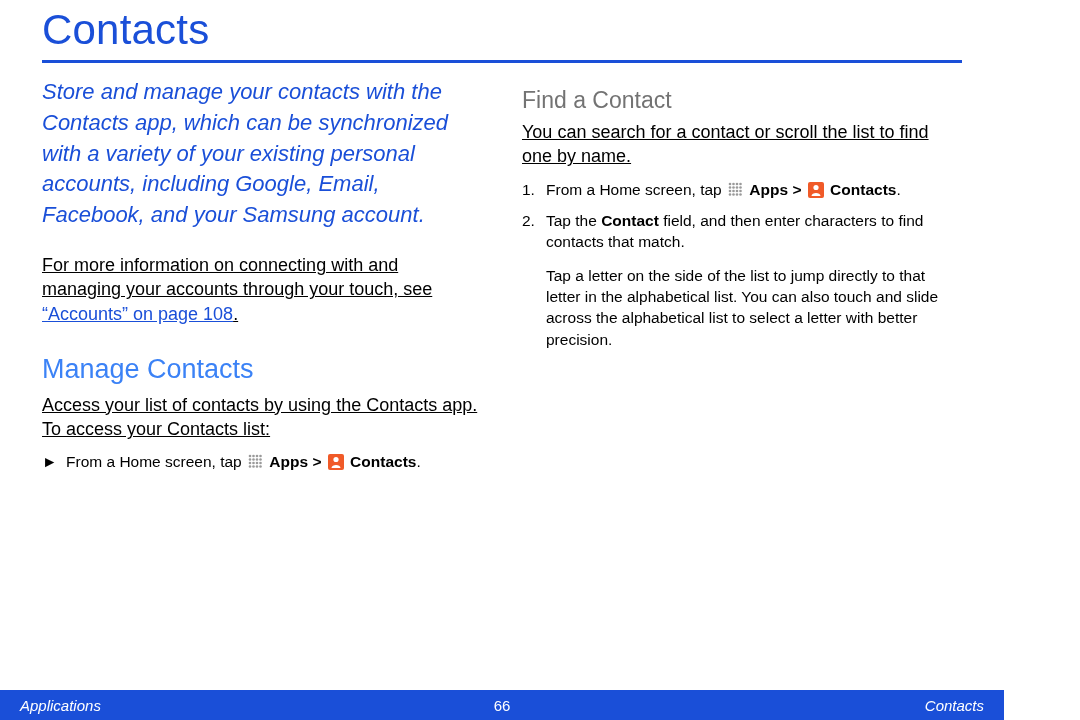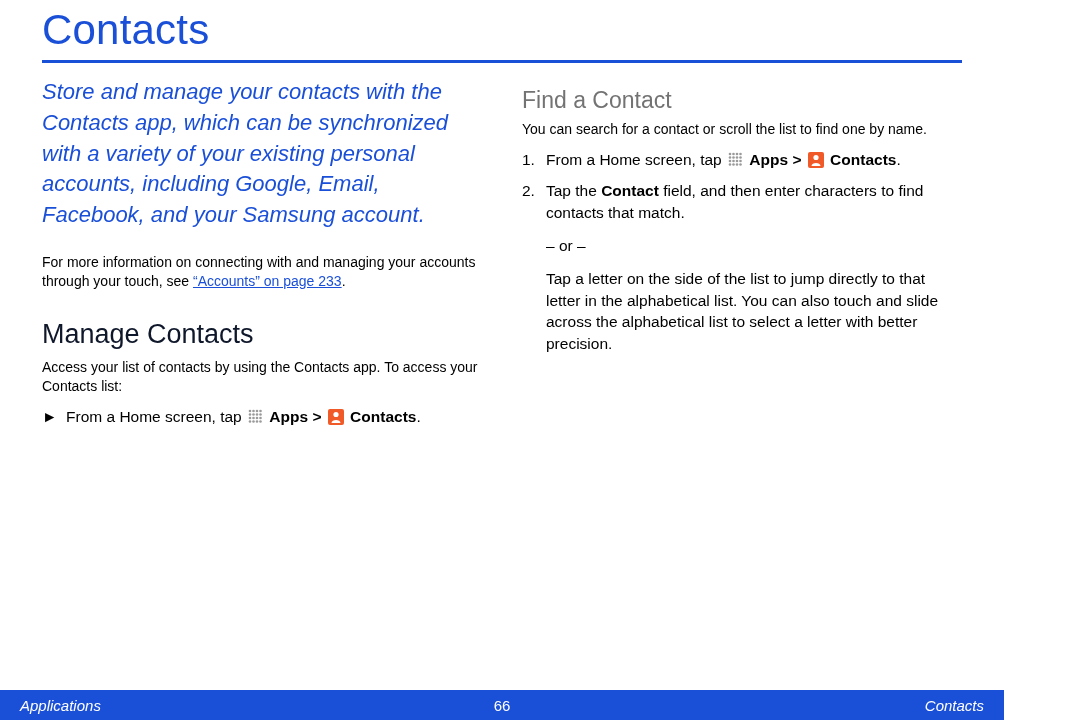--- a/index.html
+++ b/index.html
@@ -23,30 +23,31 @@
   .col { flex: 1; }
   .intro {
     color: #1a4fd8;
     font-style: italic;
     font-size: 22px;
     line-height: 1.4;
     margin-bottom: 22px;
     font-weight: 400;
   }
   .body-text {
-    font-size: 14px;
+    font-size: 18px;
     line-height: 1.35;
     margin-bottom: 6px;
+    text-decoration: underline;
   }
   .link-text {
     color: #1a4fd8;
     text-decoration: underline;
   }
   .h2 {
-    color: #0f172a;
+    color: #3b82f6;
     font-size: 27px;
     font-weight: 400;
     margin-top: 28px;
     margin-bottom: 8px;
   }
   .h3 {
     color: #737373;
     font-size: 23px;
     font-weight: 400;
     margin-top: 10px;
@@ -119,21 +120,21 @@
   <h1 class="title">Contacts</h1>
   <div class="title-rule"></div>
 
   <div class="columns">
 
     <div class="col">
 
       <p class="intro">Store and manage your contacts with the Contacts app, which can be synchronized with a variety of your existing personal accounts, including Google, Email, Facebook, and your Samsung account.</p>
 
       <p class="body-text">
-        <span>For more information on connecting with and managing your accounts through your touch, see </span><span class="link-text">“Accounts” on page 233</span><span>.</span>
+        <span>For more information on connecting with and managing your accounts through your touch, see </span><span class="link-text">“Accounts” on page 108</span><span>.</span>
       </p>
 
       <h2 class="h2">Manage Contacts</h2>
 
       <p class="body-text">Access your list of contacts by using the Contacts app. To access your Contacts list:</p>
 
       <div class="step-line">
         <span class="step-marker">►</span>
         <span>From a Home screen, tap </span>
         <span class="icon-apps">
@@ -213,21 +214,20 @@
                   <circle cx="6" cy="4.5" r="2.6"></circle>
                   <path d="M1.5 13 C1.5 9 10.5 9 10.5 13 Z"></path>
                 </g>
               </svg>
           </span>
           <span class="bold">Contacts</span><span>.</span>
         </li>
         <li>
           <span class="num">2.</span>
           <span>Tap the </span><span class="bold">Contact</span><span> field, and then enter characters to find contacts that match.</span>
-          <div class="or-line">– or –</div>
           <div class="or-line">Tap a letter on the side of the list to jump directly to that letter in the alphabetical list. You can also touch and slide across the alphabetical list to select a letter with better precision.</div>
         </li>
       </ol>
 
     </div>
 
   </div>
 
   <div class="footer">
     <span class="f-left">Applications</span>

